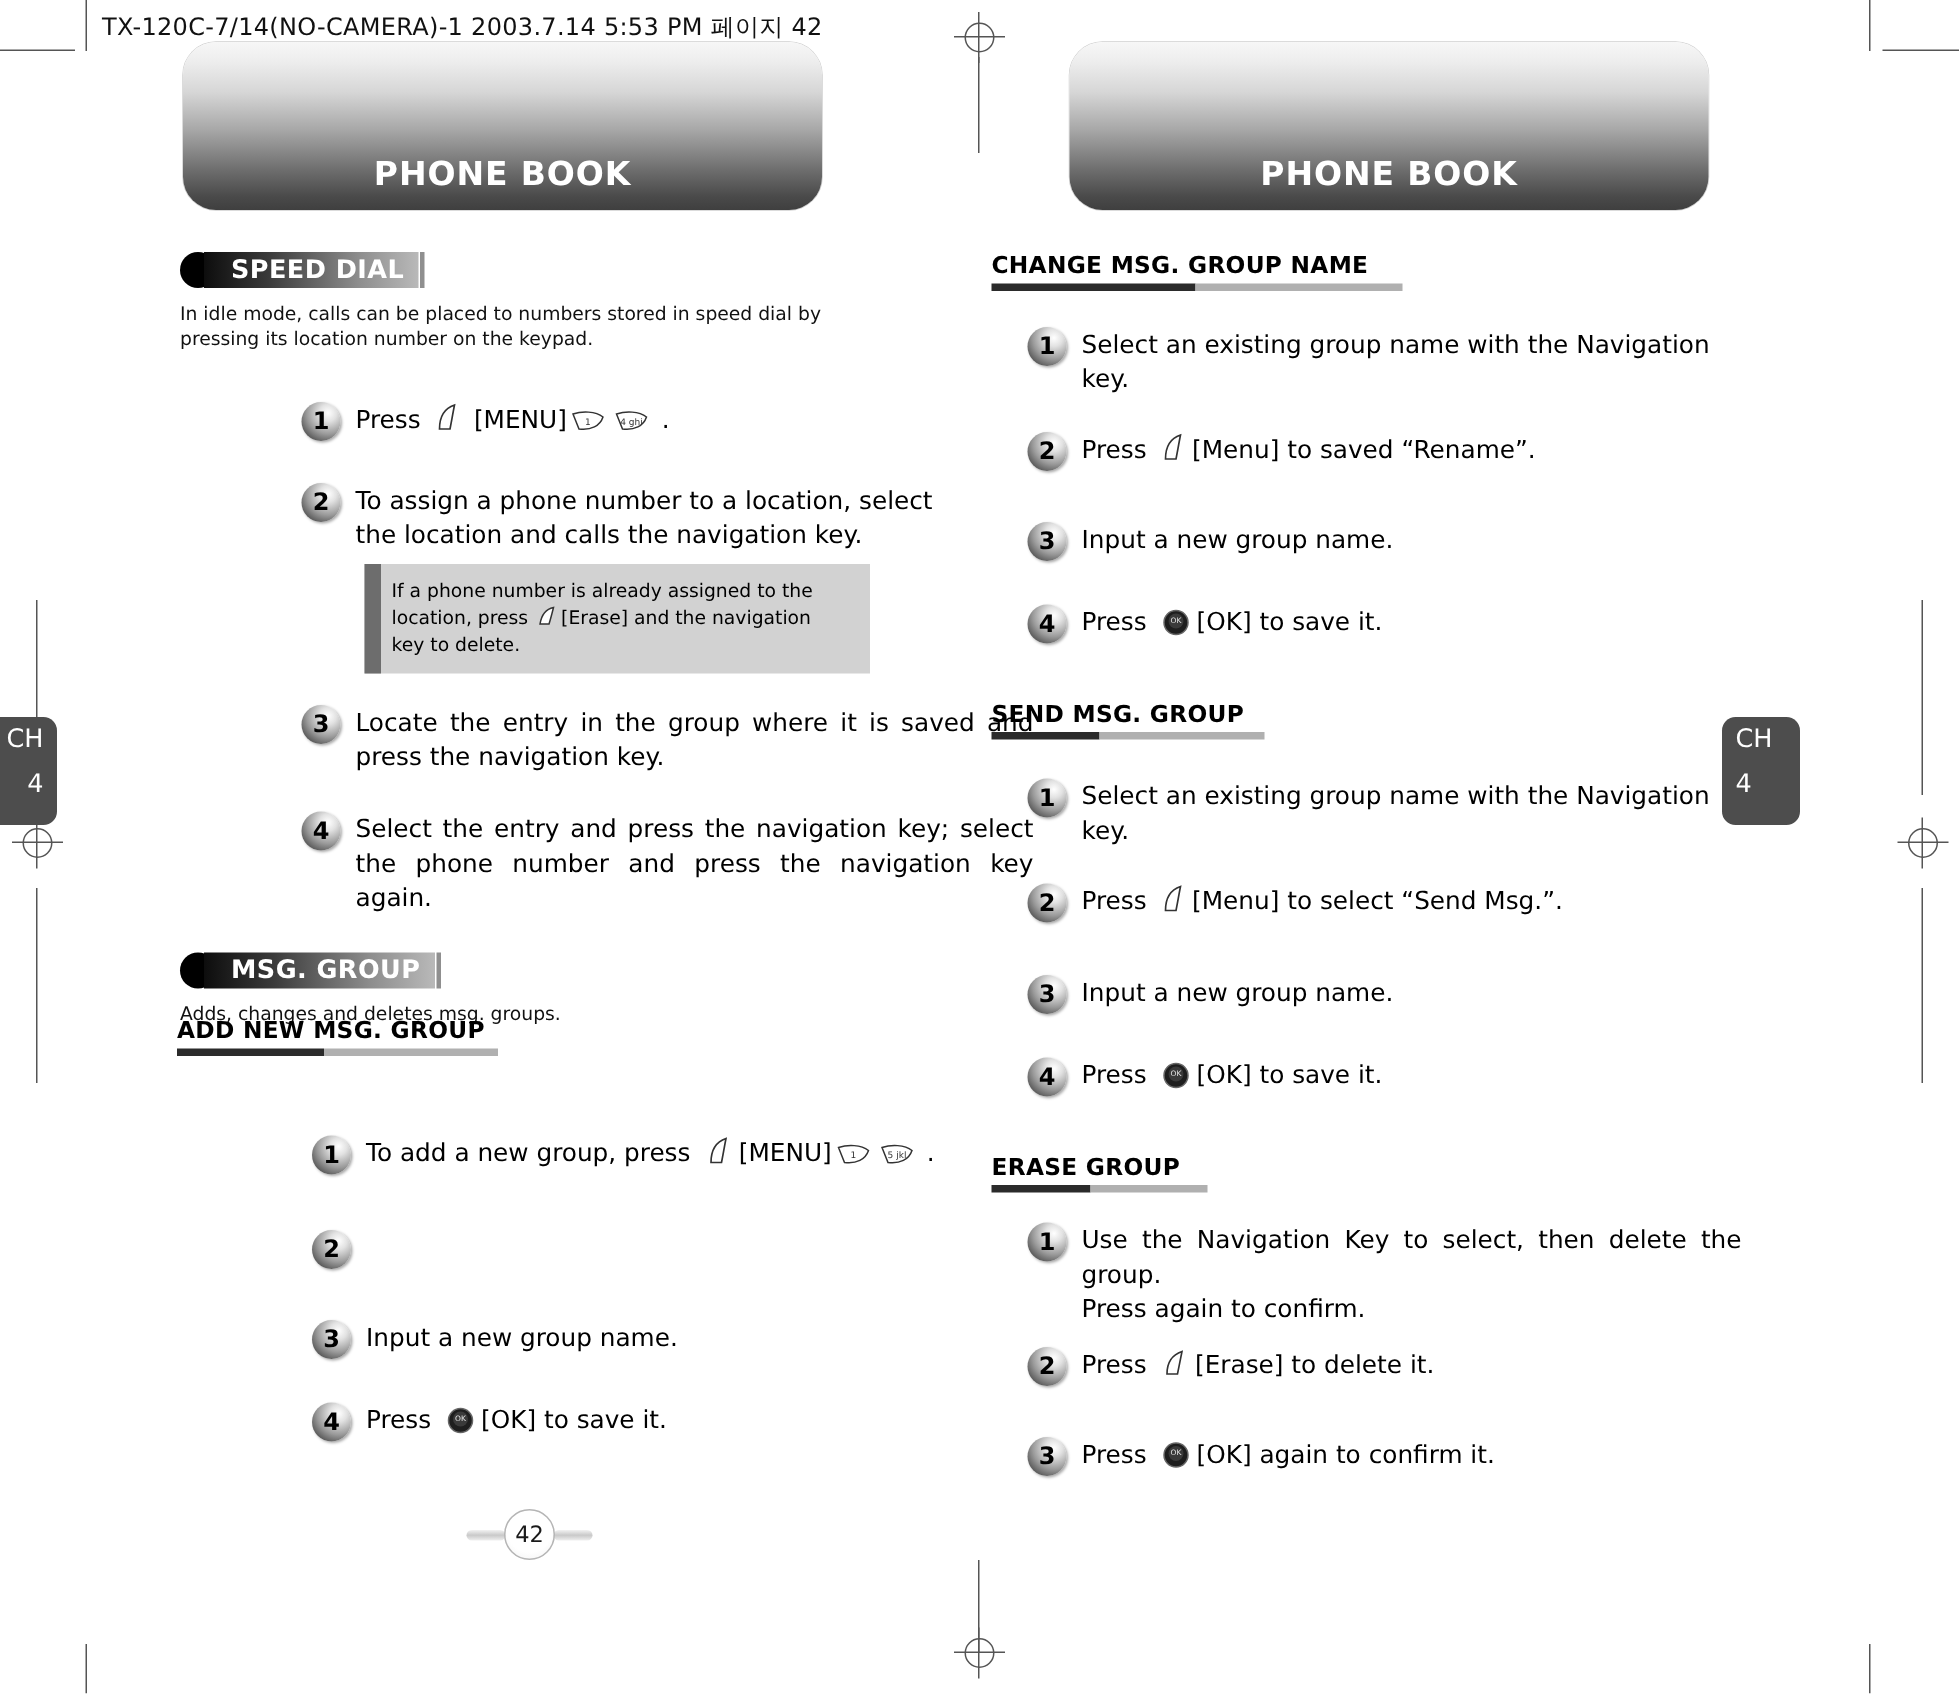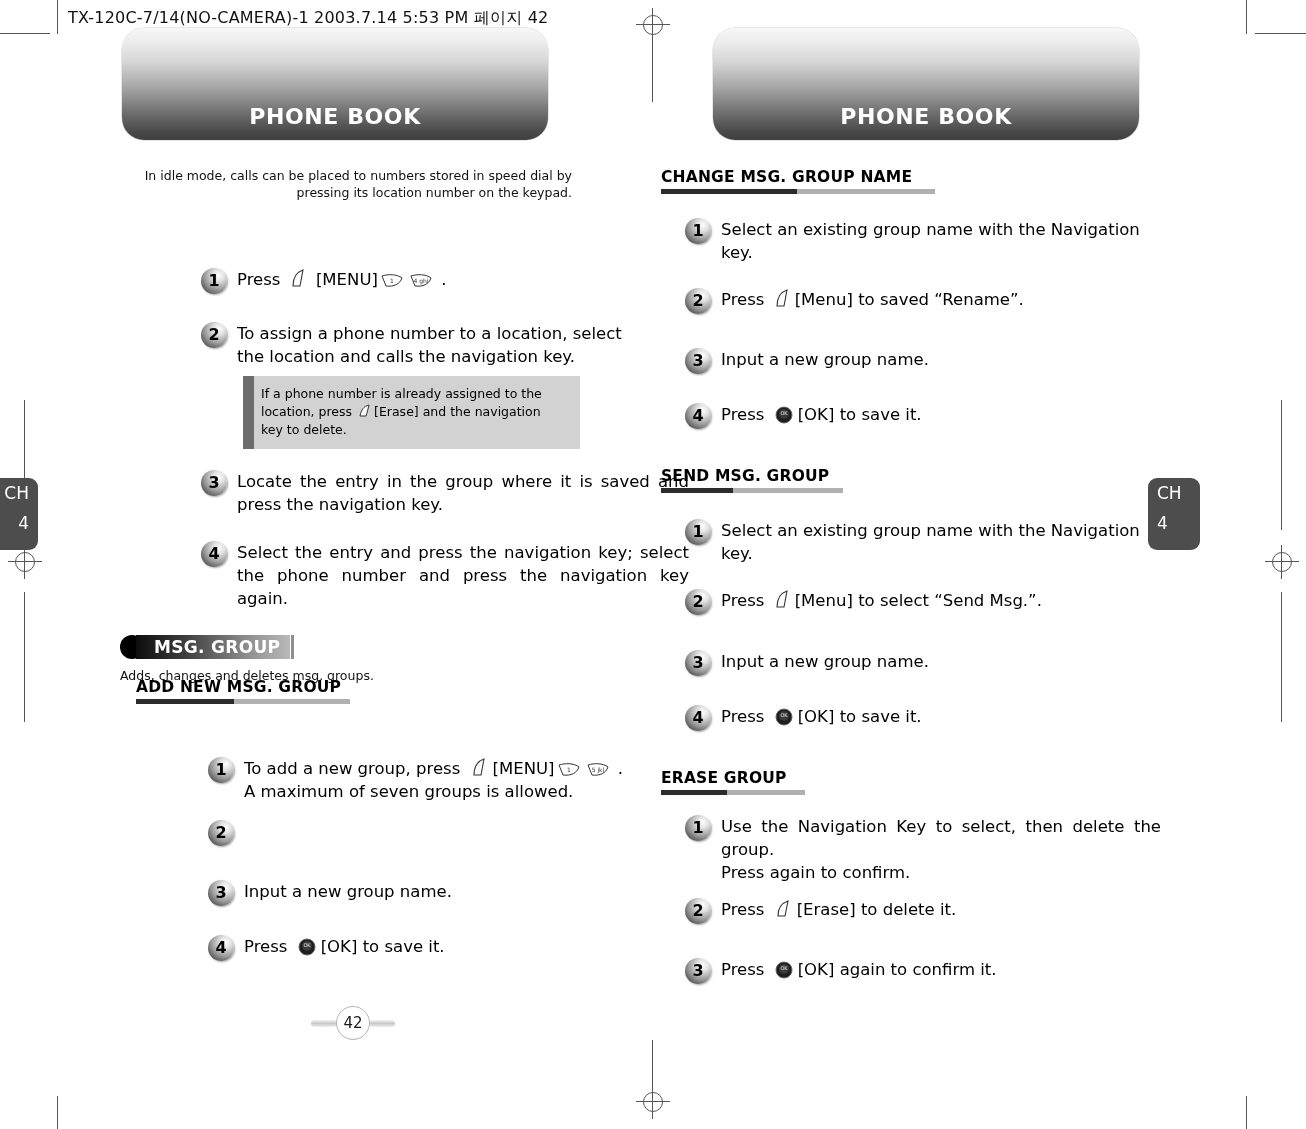--- a/index.html
+++ b/index.html
@@ -188,21 +188,25 @@
     <span class="ch">CH</span>
     <span class="num">4</span>
   </div>
 
   <div class="page-col page-left">
     <div class="banner">
       <div class="banner-title">PHONE BOOK</div>
     </div>
 
     <div style="position:absolute;left:62px;top:167px;width:470px;">
-      <div class="sec-desc" style="width:452px;text-align:right;">In idle mode, calls can be placed to numbers stored in speed dial by pressing its location number on the keypad.</div>
+      <div class="sec-main">
+        <div class="dot"></div>
+        <div class="bar">SPEED DIAL</div>
+      </div>
+      <div class="sec-desc" style="width:452px;">In idle mode, calls can be placed to numbers stored in speed dial by pressing its location number on the keypad.</div>
     </div>
 
     <div class="step" style="position:absolute;left:143px;top:268px;width:420px;">
       <div class="ball">
           <span>1</span>
         </div>
       <div class="body">
         <span>Press</span>
         <span class="key" style="margin:0 4px;">
           <svg width="17" height="19" viewBox="0 0 17 19">
@@ -256,21 +260,21 @@
     </div>
 
     <div style="position:absolute;left:62px;top:634px;width:470px;">
       <div class="sec-main">
         <div class="dot"></div>
         <div class="bar">MSG. GROUP</div>
       </div>
       <div class="sec-desc">Adds, changes and deletes msg. groups.</div>
     </div>
 
-    <div class="sec-sub" style="position:absolute;left:78px;top:677px;width:250px;">
+    <div class="sec-sub" style="position:absolute;left:60px;top:677px;width:250px;">
       <span class="lbl">ADD NEW MSG. GROUP</span>
       <span class="rule"><i class="dark" style="width:98px;"></i><i class="light" style="width:116px;"></i></span>
     </div>
 
     <div class="step" style="position:absolute;left:150px;top:757px;width:446px;">
       <div class="ball">
           <span>1</span>
         </div>
       <div class="body" style="width:446px;">
         <span>To add a new group, press</span>
@@ -282,21 +286,21 @@
           <svg width="24" height="15" viewBox="0 0 24 15">
               <path d="M2 3 C8 1 17 1 22 5 C20 11 14 14 6 13 Z" fill="#fff" stroke="#333" stroke-width="1"></path>
               <text x="12" y="10" font-size="6" font-family="DejaVu Sans" fill="#333" text-anchor="middle">1</text>
             </svg>
         </span><span class="key" style="margin:0 3px;">
           <svg width="24" height="15" viewBox="0 0 24 15">
               <path d="M2 3 C8 1 17 1 22 5 C20 11 14 14 6 13 Z" fill="#fff" stroke="#333" stroke-width="1"></path>
               <text x="12" y="10" font-size="6" font-family="DejaVu Sans" fill="#333" text-anchor="middle">5 jkl</text>
             </svg>
         </span> <span>.</span>
-        <br><span>A maximum of seven groups is allowed.</span>
+        <br>
       </div>
     </div>
 
     <div class="step" style="position:absolute;left:150px;top:820px;width:446px;">
       <div class="ball">
           <span>2</span>
         </div>
     </div>
 
     <div class="step" style="position:absolute;left:150px;top:880px;width:446px;">

